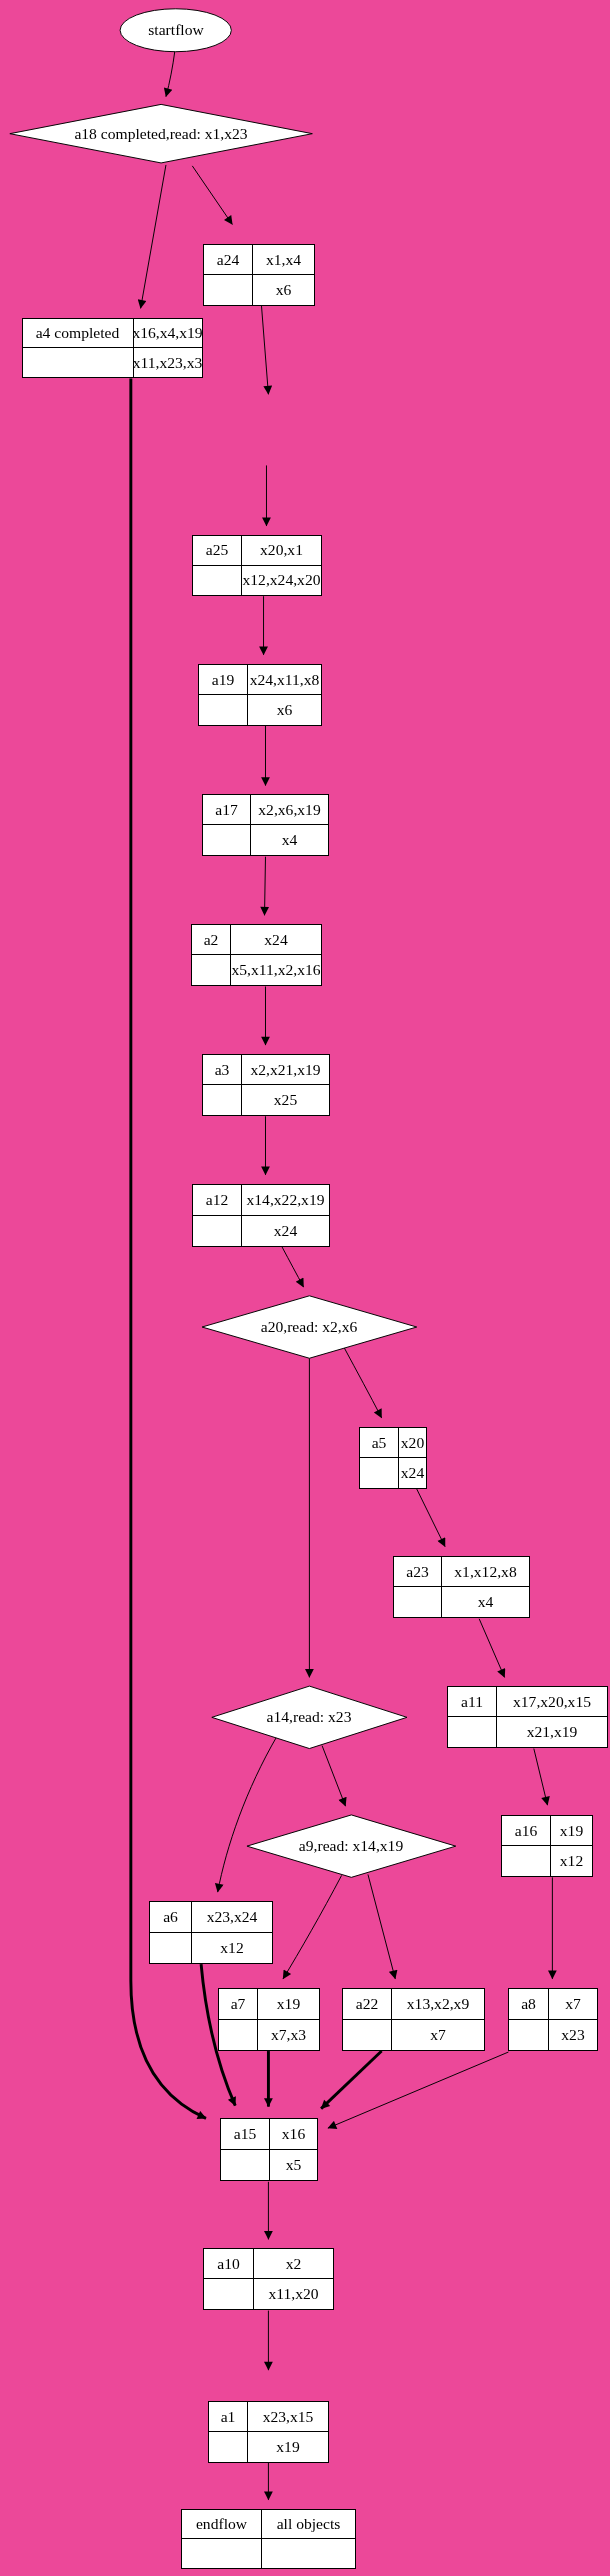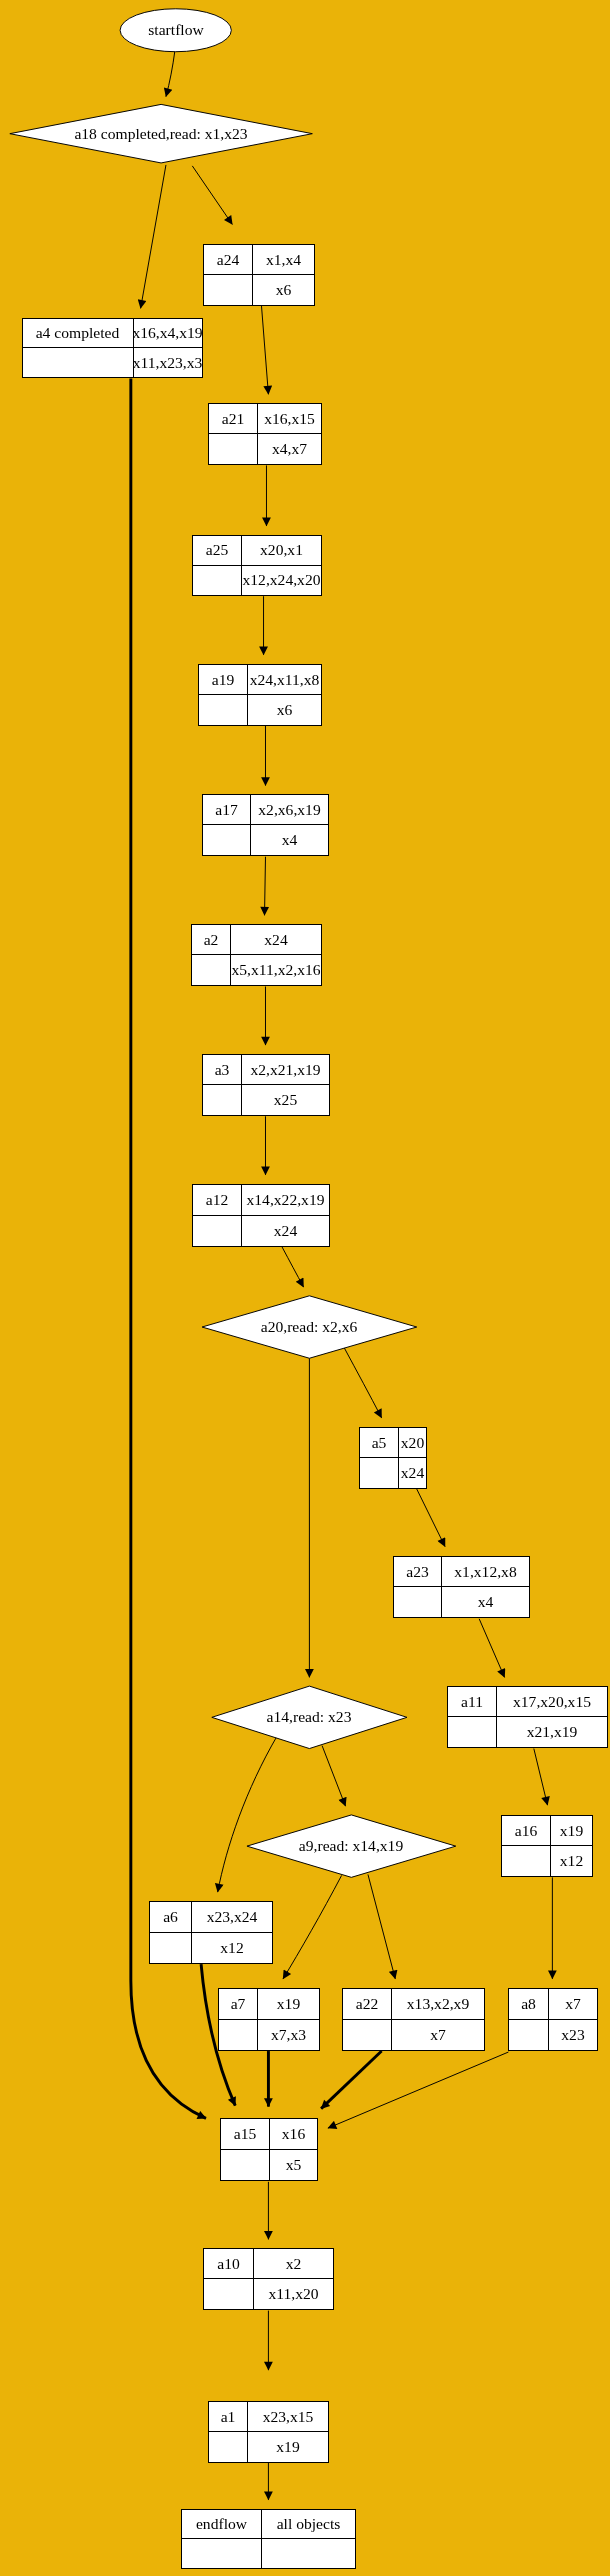--- a/index.html
+++ b/index.html
@@ -1,16 +1,16 @@
 <!DOCTYPE html>
 <html><head>
 <meta charset="utf-8">
 <style>
   html,body{margin:0;padding:0;background:#ffffff;}
-  #canvas{position:relative;width:611px;height:2576px;background:#eab308;overflow:hidden;
+  #canvas{position:relative;width:611px;height:2576px;background:#ec4899;overflow:hidden;
           font-family:"Liberation Serif",serif;}
   #edges-svg{position:absolute;left:0;top:0;}
   .record{position:absolute;display:grid;grid-template-rows:1fr 1fr;border:1px solid #000;
           background:#fff;box-sizing:border-box;}
   .cell{display:flex;align-items:center;justify-content:center;
         font:15.6px "Liberation Serif",serif;color:#000;white-space:nowrap;overflow:hidden;}
   .bb{border-bottom:1px solid #000;}
   .br{border-right:1px solid #000;}
   .shape-label{position:absolute;transform:translate(-50%,-50%);white-space:nowrap;
         font:15.6px "Liberation Serif",serif;color:#000;}
@@ -80,26 +80,20 @@
     <div class="cell">x6</div>
   </div>
 
   <div class="record" style="left:21.5px;top:318px;width:181px;height:60px;grid-template-columns:111px 1fr;">
     <div class="cell bb br">a4 completed</div>
     <div class="cell bb">x16,x4,x19</div>
     <div class="cell br"></div>
     <div class="cell">x11,x23,x3</div>
   </div>
 
-  <div class="record" style="left:208px;top:403px;width:114px;height:62px;grid-template-columns:49px 1fr;">
-    <div class="cell bb br">a21</div>
-    <div class="cell bb">x16,x15</div>
-    <div class="cell br"></div>
-    <div class="cell">x4,x7</div>
-  </div>
 
   <div class="record" style="left:192px;top:535px;width:130px;height:61px;grid-template-columns:49px 1fr;">
     <div class="cell bb br">a25</div>
     <div class="cell bb">x20,x1</div>
     <div class="cell br"></div>
     <div class="cell">x12,x24,x20</div>
   </div>
 
   <div class="record" style="left:198px;top:664px;width:124px;height:62px;grid-template-columns:49px 1fr;">
     <div class="cell bb br">a19</div>

